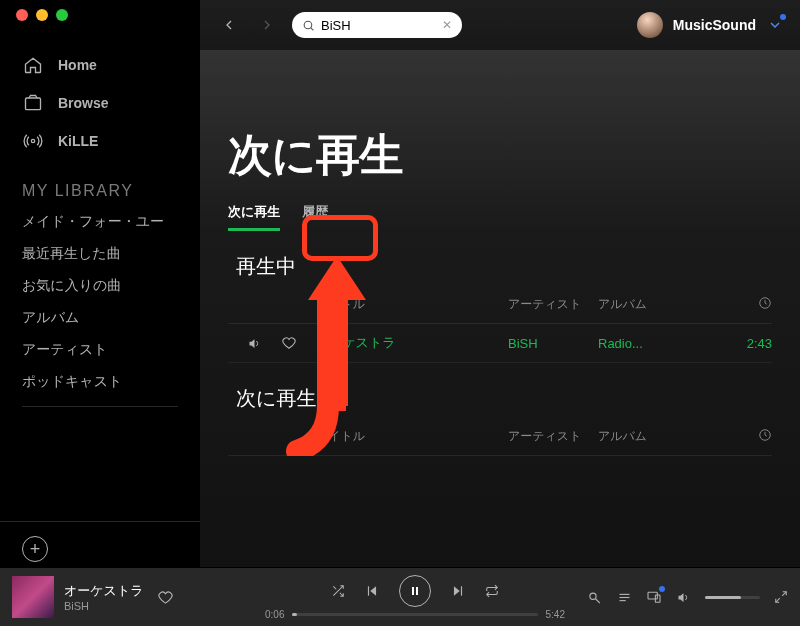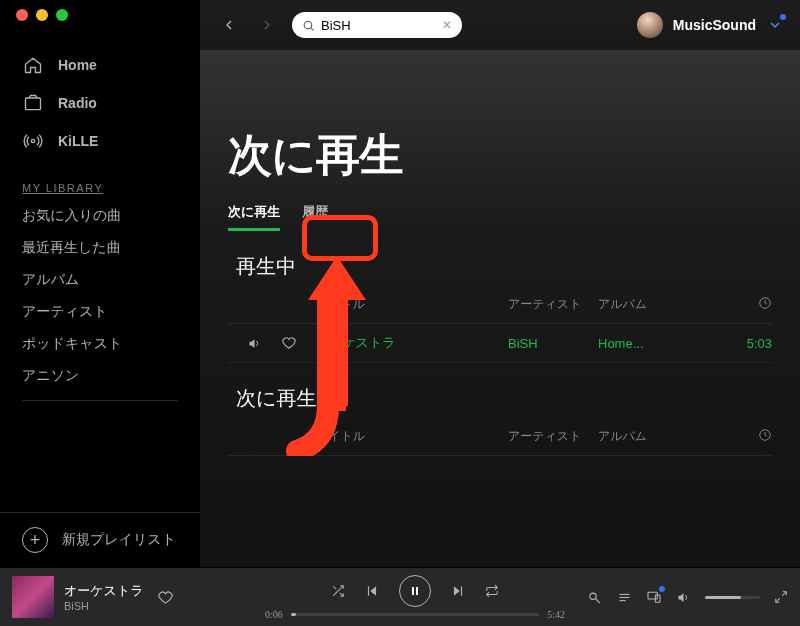--- a/index.html
+++ b/index.html
@@ -12,36 +12,36 @@
       position: relative;
     }
     
     .traffic-lights { position: absolute; top: 9px; left: 16px; display: flex; gap: 8px; z-index: 10; }
     .traffic-light { width: 12px; height: 12px; border-radius: 50%; }
     .tl-red { background: #ff5f56; }
     .tl-yellow { background: #ffbd2e; }
     .tl-green { background: #27c93f; }
     
     .sidebar {
-      position: absolute; left: 0; top: 0; bottom: 59px;
+      position: absolute; left: 0; top: 0; bottom: 50px;
       width: 200px; background: #000;
       padding-top: 38px;
       display: flex; flex-direction: column;
     }
     .nav-main { padding: 8px 0; }
     .nav-item {
       display: flex; align-items: center; gap: 14px;
       padding: 8px 22px;
       color: #b3b3b3; font-size: 14px; font-weight: 600;
       cursor: pointer;
     }
     .nav-icon { width: 22px; height: 22px; display: inline-flex; align-items: center; justify-content: center; }
     .section-label {
-      padding: 14px 22px 6px; font-size: 11px; letter-spacing: 1.5px;
-      color: #7a7a7a; font-weight: 500; text-decoration: underline;
+      padding: 14px 22px 6px; font-size: 16px; letter-spacing: 1.5px;
+      color: #7a7a7a; font-weight: 500;
     }
     .lib-item {
       padding: 7px 22px; font-size: 14px; color: #b3b3b3;
       cursor: pointer; font-weight: 500;
     }
     .divider { height: 1px; background: #282828; margin: 8px 22px; }
     .new-playlist {
       display: flex; align-items: center; gap: 14px;
       padding: 14px 22px;
       color: #b3b3b3; font-size: 14px; font-weight: 500;
@@ -142,21 +142,21 @@
     .pl-title { color: #fff; font-size: 13px; }
     .pl-artist { color: #9a9a9a; font-size: 11px; }
     .pl-heart { color: #b3b3b3; cursor: pointer; margin-left: 4px; }
     .pl-center { flex: 1; display: flex; flex-direction: column; align-items: center; gap: 2px; }
     .pl-controls { display: flex; align-items: center; gap: 20px; }
     .ctrl { color: #b3b3b3; cursor: pointer; display:inline-flex; }
     .play-btn {
       width: 32px; height: 32px; border: 1.5px solid #b3b3b3; border-radius: 50%;
       display: inline-flex; align-items: center; justify-content: center; color: #fff; cursor: pointer;
     }
-    .progress { display: flex; align-items: center; gap: 8px; width: 300px; font-family: Liberation Serif, serif; }
+    .progress { display: flex; align-items: center; gap: 8px; width: 300px; }
     .time { font-size: 10px; color: #9a9a9a; }
     .bar { flex: 1; height: 3px; background: #404040; border-radius: 2px; position: relative; }
     .bar-fill { position: absolute; left: 0; top: 0; bottom: 0; width: 2%; background: #b3b3b3; border-radius: 2px; }
     .pl-right { display: flex; align-items: center; gap: 14px; width: 200px; justify-content: flex-end; }
     .devices-badge { position: relative; }
     .devices-badge .dot { position: absolute; top: -3px; right: -3px; width: 6px; height: 6px; background: #3a6fef; border-radius: 50%; }
     svg { display: block; }
   </style>
 </head>
 <body>
@@ -177,46 +177,45 @@
       </span>
       <span>Home</span>
     </div>
     <div class="nav-item">
       <span class="nav-icon">
         <svg width="20" height="20" viewBox="0 0 24 24" fill="none" stroke="#b3b3b3" stroke-width="1.6">
             <rect x="3" y="6" width="18" height="14" rx="1.5"></rect>
             <path d="M7 6l2-3h6l2 3"></path>
           </svg>
       </span>
-      <span>Radio</span>
+      <span>Browse</span>
     </div>
     <div class="nav-item">
       <span class="nav-icon">
         <svg width="20" height="20" viewBox="0 0 24 24" fill="none" stroke="#b3b3b3" stroke-width="1.6">
             <circle cx="12" cy="12" r="2"></circle>
             <path d="M7 7a7 7 0 0 0 0 10M17 7a7 7 0 0 1 0 10M4.5 4.5a10.5 10.5 0 0 0 0 15M19.5 4.5a10.5 10.5 0 0 1 0 15"></path>
           </svg>
       </span>
       <span>KiLLE</span>
     </div>
   </div>
 
   <div class="section-label">MY LIBRARY</div>
+  <div class="lib-item">メイド・フォー・ユー</div>
+  <div class="lib-item">最近再生した曲</div>
   <div class="lib-item">お気に入りの曲</div>
-  <div class="lib-item">最近再生した曲</div>
   <div class="lib-item">アルバム</div>
   <div class="lib-item">アーティスト</div>
   <div class="lib-item">ポッドキャスト</div>
 
-  <div class="lib-item">アニソン</div>
   <div class="divider"></div>
 
   <div class="new-playlist">
     <span class="plus-circle">+</span>
-    <span>新規プレイリスト</span>
   </div>
 </aside>
 
 <div class="topbar">
   <span class="nav-arrow">
     <svg width="16" height="16" viewBox="0 0 24 24" fill="none" stroke="#b3b3b3" stroke-width="2">
         <polyline points="15 18 9 12 15 6"></polyline>
       </svg>
   </span>
   <span class="nav-arrow disabled">
@@ -277,22 +276,22 @@
           <path d="M15 8a5 5 0 0 1 0 8" fill="none" stroke="#b3b3b3" stroke-width="1.6"></path>
         </svg>
     </span>
     <span class="col-heart">
       <svg width="14" height="14" viewBox="0 0 24 24" fill="none" stroke="#b3b3b3" stroke-width="1.8">
           <path d="M12 21s-7-4.5-9.5-9A5.5 5.5 0 0 1 12 6a5.5 5.5 0 0 1 9.5 6C19 16.5 12 21 12 21z"></path>
         </svg>
     </span>
     <span class="col-title">オーケストラ</span>
     <span class="col-artist">BiSH</span>
-    <span class="col-album">Home...</span>
-    <span class="col-dur">5:03</span>
+    <span class="col-album">Radio...</span>
+    <span class="col-dur">2:43</span>
   </div>
 
   <div class="section-h" style="margin-top:22px">次に再生</div>
 
   <div class="table-head">
     <span></span>
       <span></span>
     <span>タイトル</span>
     <span>アーティスト</span>
     <span>アルバム</span>

